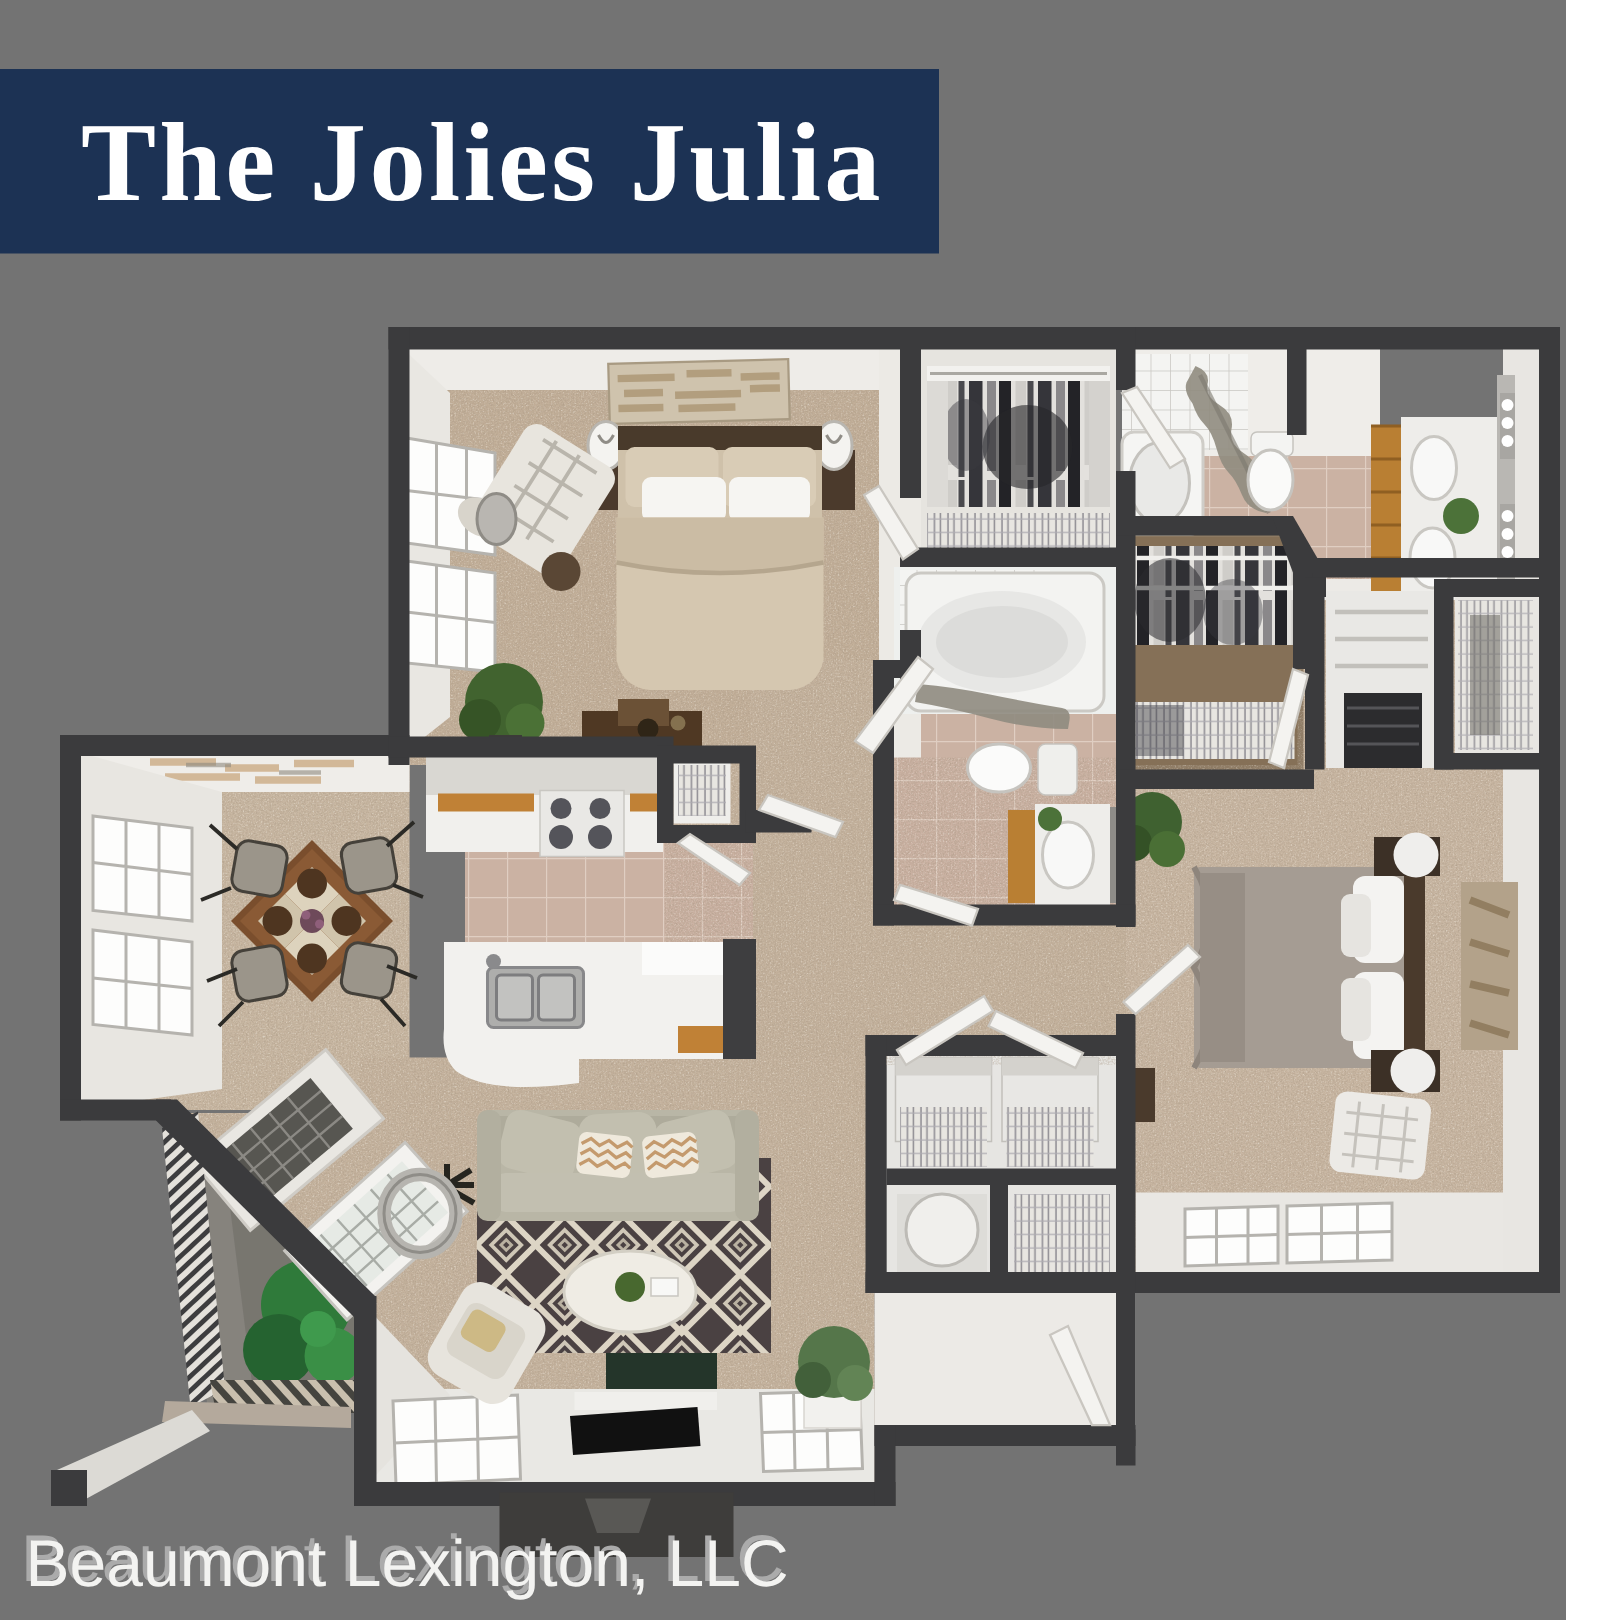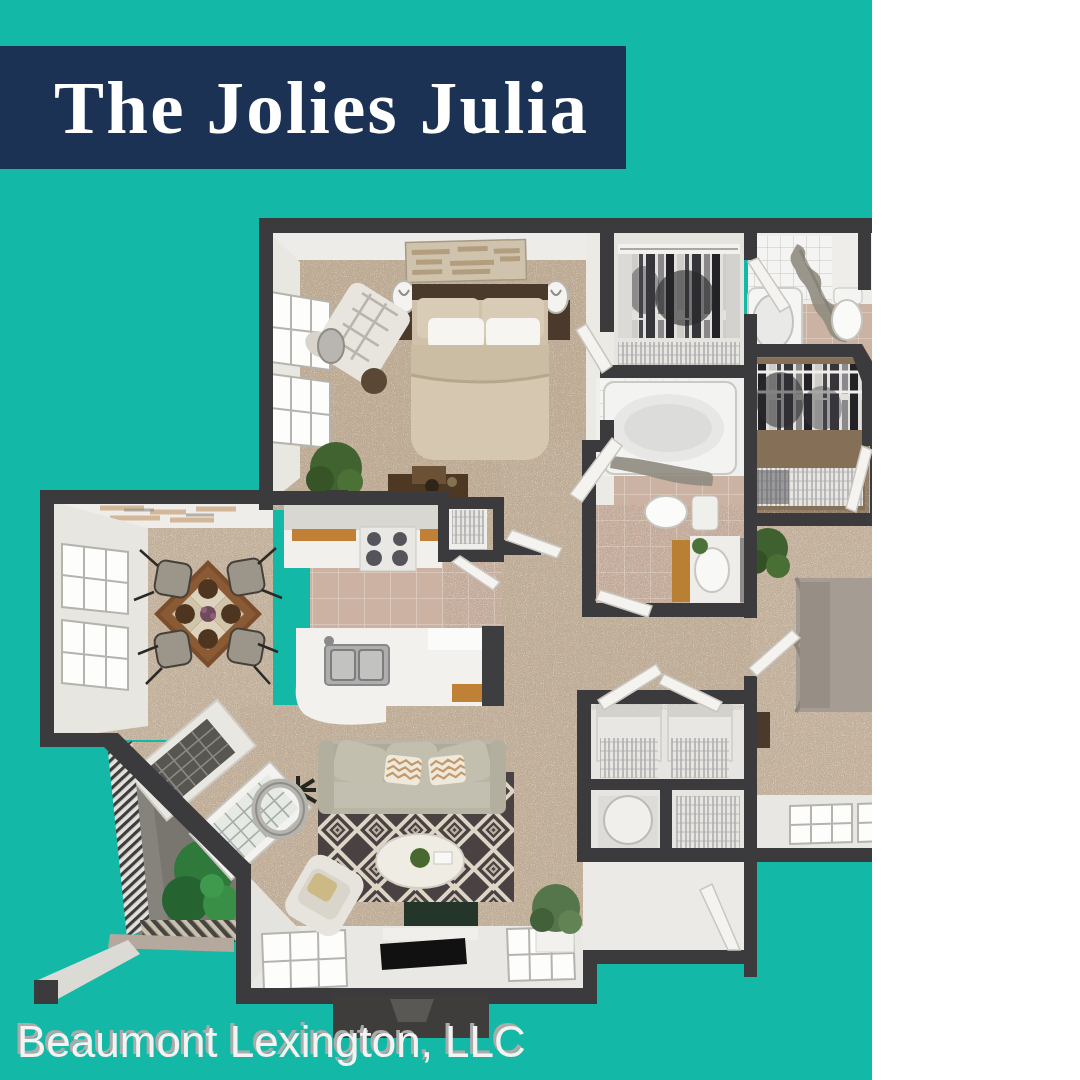--- a/index.html
+++ b/index.html
@@ -1,16 +1,16 @@
 <!DOCTYPE html>
 <html><head>
 <meta charset="utf-8">
 <style>
   html,body{margin:0;padding:0;background:#ffffff;}
-  .page{position:relative;width:872px;height:1080px;background:#14b8a6;overflow:hidden;
+  .page{position:relative;width:1044px;height:1080px;background:#737373;overflow:hidden;
         font-family:"Liberation Sans", sans-serif;}
 </style>
 </head>
 <body>
 <div class="page">
 <svg width="1080" height="1080" viewBox="0 0 1080 1080" xmlns="http://www.w3.org/2000/svg">
 <defs>
   <filter id="grain" x="-5%" y="-5%" width="110%" height="110%">
     <feTurbulence type="fractalNoise" baseFrequency="0.75" numOctaves="2" seed="7" result="n"></feTurbulence>
     <feColorMatrix in="n" type="luminanceToAlpha" result="na"></feColorMatrix>

